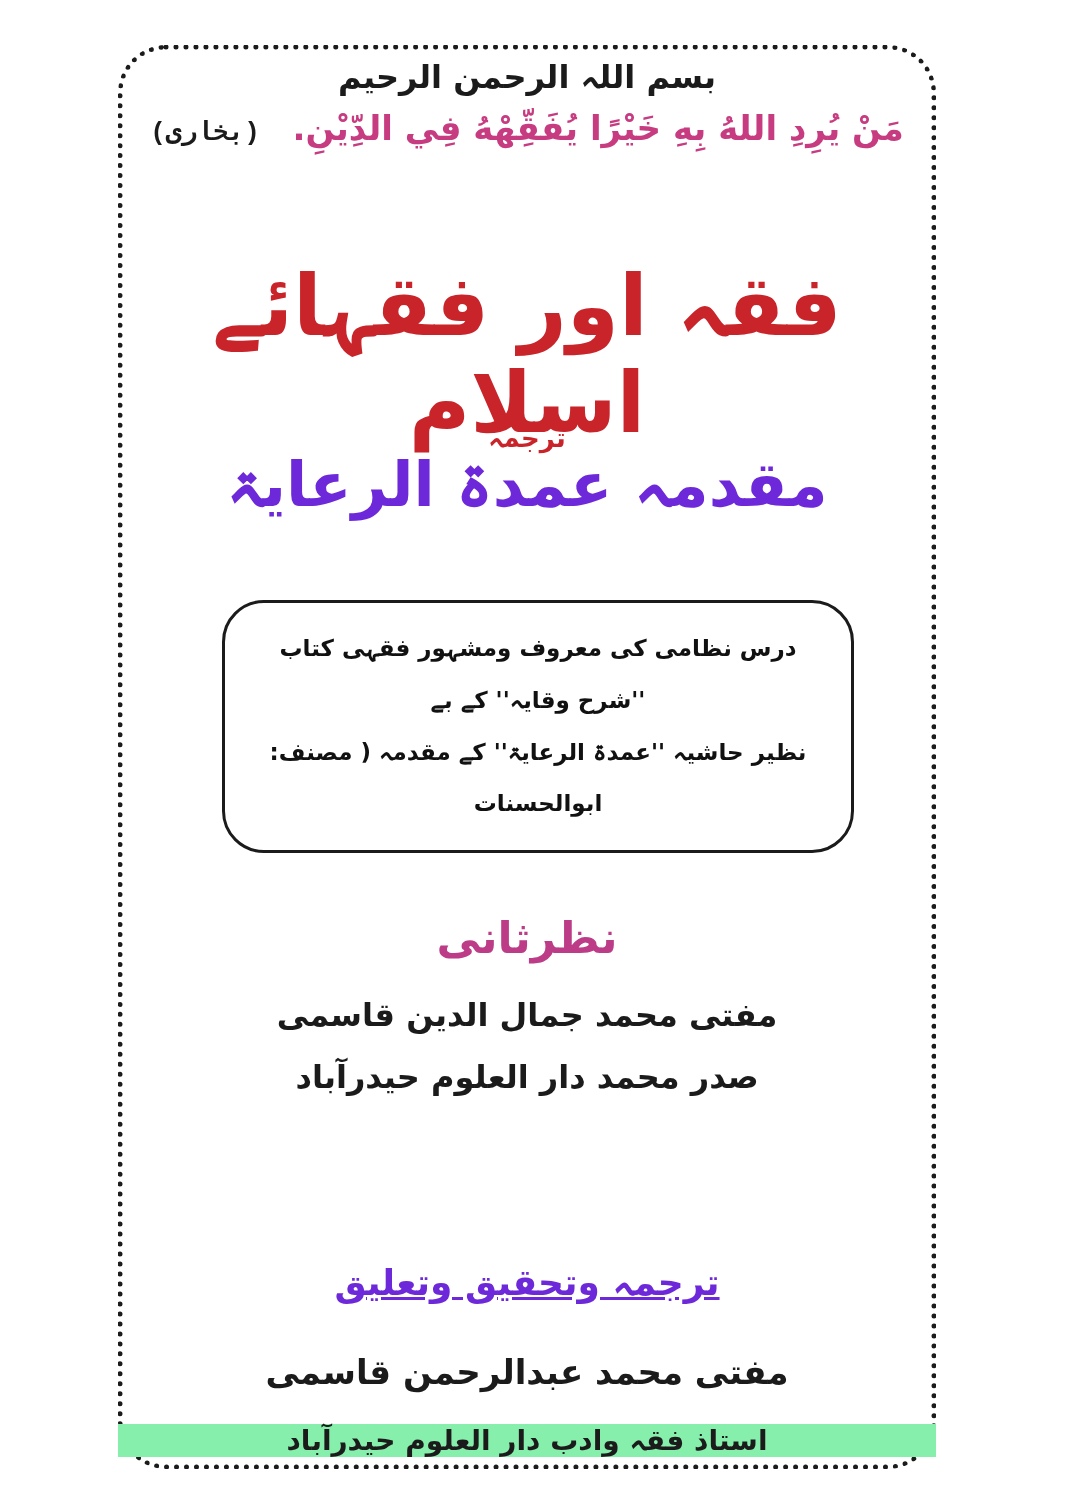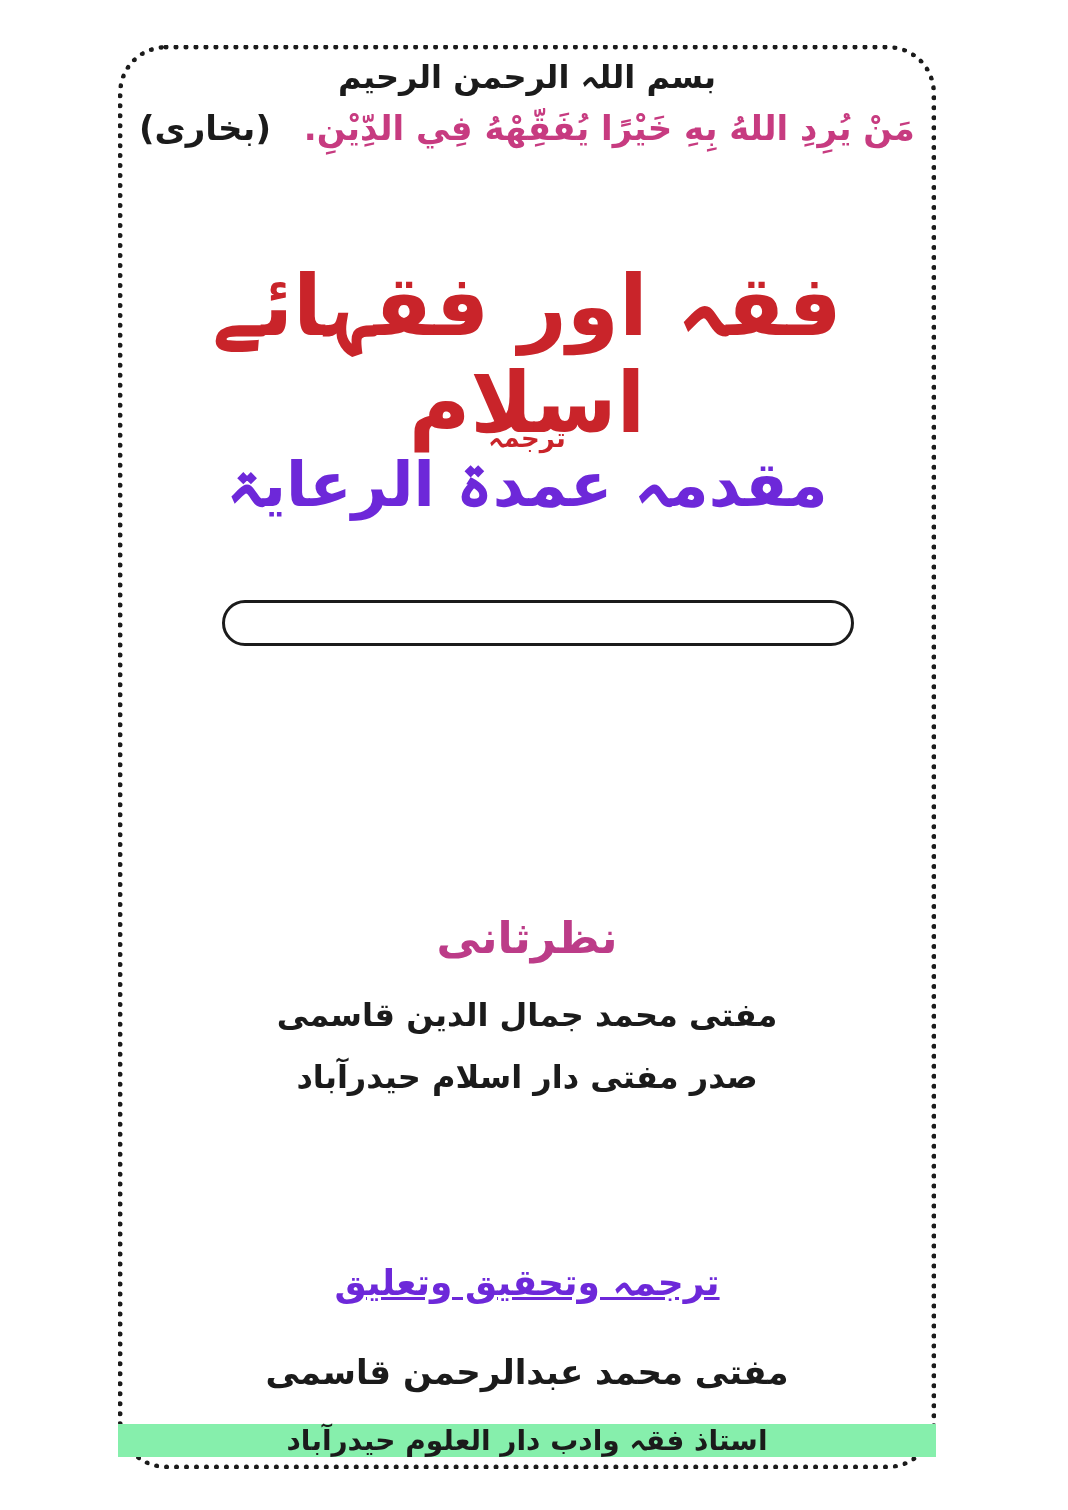--- a/index.html
+++ b/index.html
@@ -30,21 +30,21 @@
     left: 118px;
     width: 818px;
     text-align: center;
     font-weight: 700;
     color: #1b1b1b;
     direction: rtl;
   }
   .bismillah       { top: 58px;   font-size: 32px; }
   .hadith-line     { top: 108px;  font-size: 34px; }
   .hadith-text     { color: #c73b80; margin-top: 8px; }
-  .hadith-source   { color: #1b1b1b; font-size: 34px; margin-right: 21px; }
+  .hadith-source   { color: #1b1b1b; font-size: 26px; margin-right: 21px; font-family: Liberation Mono, monospace; }
   .main-title      { top: 258px;  font-size: 84px; color: #c9242a; line-height: 1.15; }
   .tarjuma-label   { top: 392px;  font-size: 26px; color: #c9242a; margin-top: 31px; }
   .book-title      { top: 448px;  font-size: 62px; color: #6d28d9; }
   .desc-box {
     position: absolute;
     left: 222px;
     top: 600px;
     width: 632px;
     box-sizing: border-box;
     border: 3px solid #1b1b1b;
@@ -83,25 +83,27 @@
   <span class="hadith-source">(بخاری)</span>
 </div>
 
 <div class="tblock main-title">فقہ اور فقہائے اسلام</div>
 
 <div class="tblock tarjuma-label">ترجمہ</div>
 
 <div class="tblock book-title">مقدمہ عمدۃ الرعایۃ</div>
 
 <div class="desc-box">
+  <div>درس نظامی کی معروف ومشہور فقہی کتاب ''شرح وقایہ'' کے بے</div>
+  <div>نظیر حاشیہ ''عمدۃ الرعایۃ'' کے مقدمہ ( مصنف: ابوالحسنات</div>
 </div>
 
 <div class="tblock review-heading">نظرثانی</div>
 
 <div class="tblock review-name">مفتی محمد جمال الدین قاسمی</div>
 
-<div class="tblock review-title">صدر مفتی دار اسلام حیدرآباد</div>
+<div class="tblock review-title">صدر محمد دار العلوم حیدرآباد</div>
 
 <div class="tblock trans-heading">ترجمہ وتحقیق وتعلیق</div>
 
 <div class="tblock trans-name">مفتی محمد عبدالرحمن قاسمی</div>
 
 <div class="tblock trans-title">استاذ فقہ وادب دار العلوم حیدرآباد</div>
 
 </body></html>

